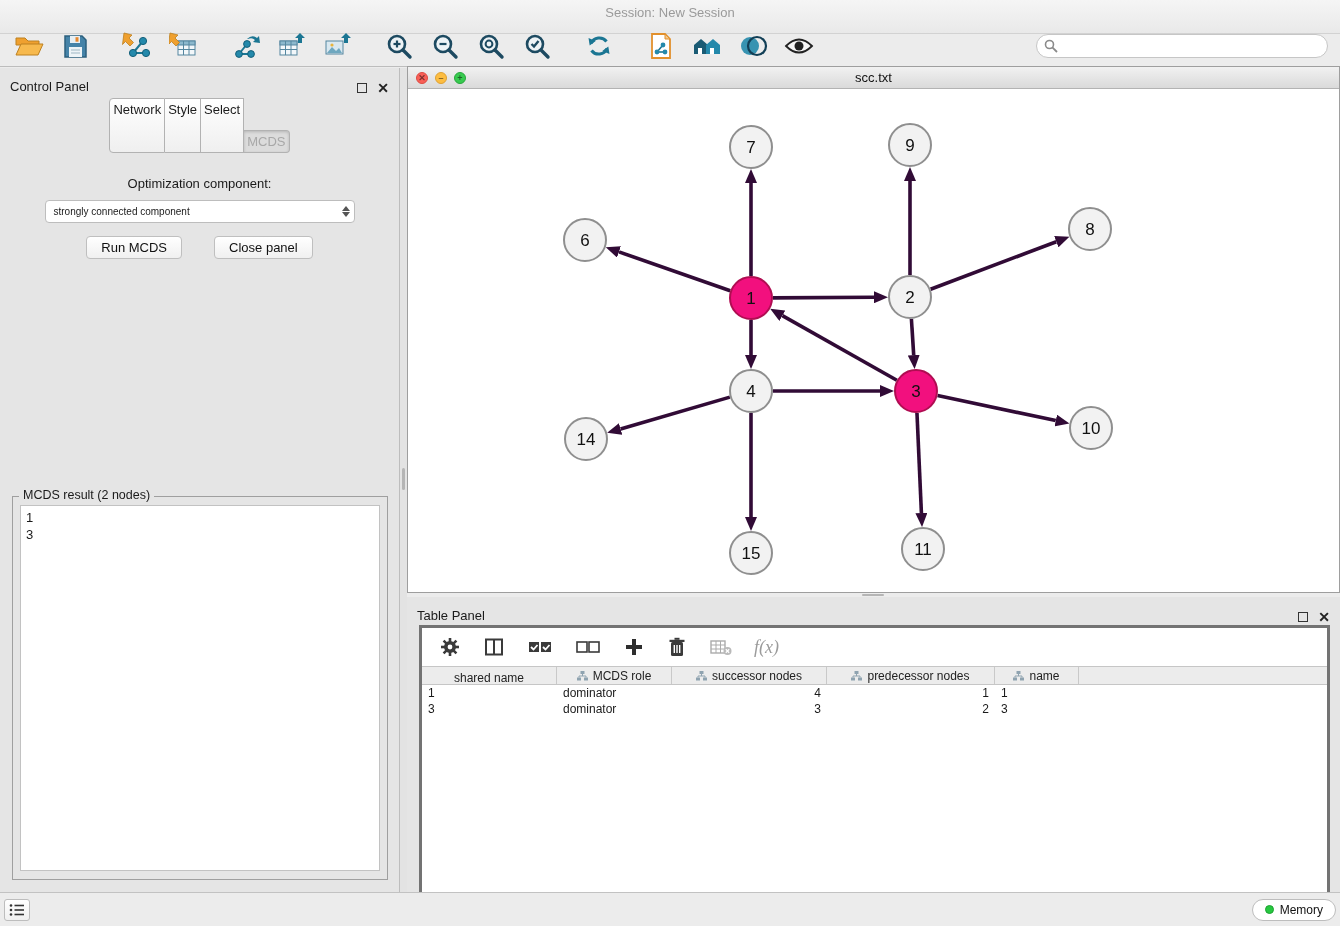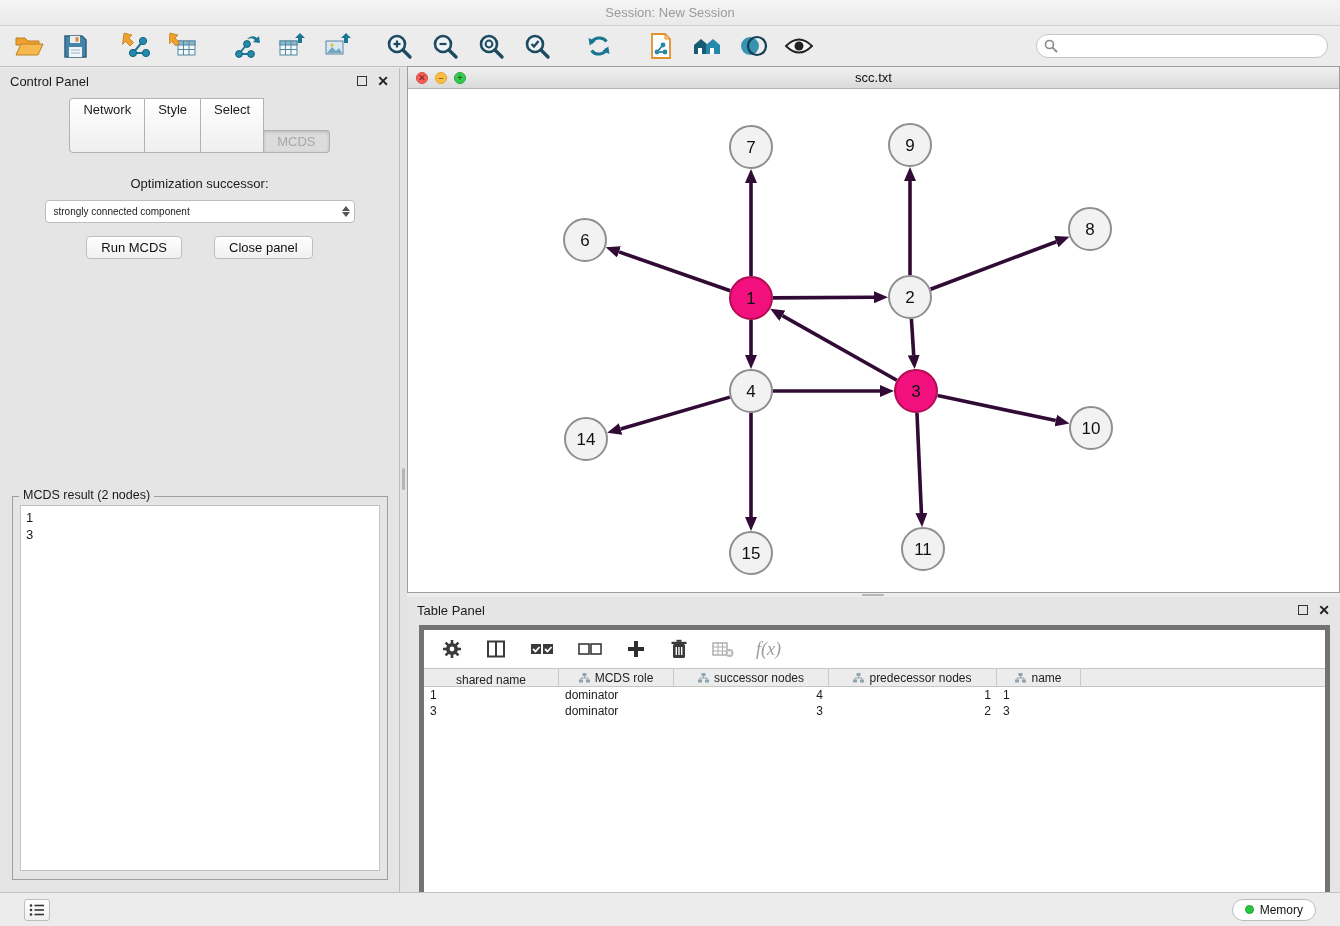--- a/index.html
+++ b/index.html
@@ -1,43 +1,43 @@
 <!DOCTYPE html>
 <html><head>
 <meta charset="utf-8">
 <style>
   * { margin:0; padding:0; box-sizing:border-box; }
   html,body { width:1340px; height:926px; }
   body { font-family:"Liberation Sans",sans-serif; background:#ececec; position:relative; overflow:hidden; color:#1a1a1a; }
   button { background:none; border:none; cursor:pointer; font-family:inherit; }
 
   
-  .titlebar { position:absolute; left:0; top:0; width:100%; height:26px;
+  .titlebar { position:absolute; left:0; top:0; width:100%; height:34px;
     background:linear-gradient(#f5f5f5,#e9e9e9); border-bottom:1px solid #d2d2d2;
     text-align:center; line-height:26px; font-size:13px; color:#9a9a9a; }
   .toolbar { position:absolute; left:0; top:26px; width:100%; height:41px;
     border-bottom:1px solid #bdbdbd; display:flex; align-items:center; padding:0 12px; }
   .tb-group { display:flex; align-items:center; gap:12px; margin-right:28px; }
   .tb-btn { width:34px; height:34px; display:flex; align-items:center; justify-content:center; }
   .search-wrap { margin-left:auto; position:relative; }
   .search-input { width:292px; height:24px; border:1px solid #c6c6c6; border-radius:12px;
     background:#fff; padding:0 10px 0 26px; font-size:13px; outline:none; }
   .search-icon { position:absolute; left:8px; top:5px; }
 
   
   .control-panel { position:absolute; left:0; top:68px; width:400px; height:824px;
     background:#e5e5e5; border-right:1px solid #bdbdbd; }
-  .panel-header { height:26px; display:flex; align-items:center; padding:0 10px; font-size:13px; }
+  .panel-header { height:26px; display:flex; align-items:flex-end; padding:0 10px; font-size:13px; }
   .win-btns { margin-left:auto; display:flex; gap:10px; align-items:center; }
   .float-btn { width:10px; height:10px; border:1.6px solid #333; background:transparent; padding:0; }
   .close-btn { font-size:14px; font-weight:bold; color:#222; line-height:12px; padding:0; }
 
   .seg-tabs { display:flex; justify-content:center; margin-top:4px; }
   .seg-tab { border:1px solid #b2b2b2; border-left:none; background:linear-gradient(#ffffff,#efefef);
-    padding:3px 13px; font-size:13px; color:#1c1c1c; cursor:pointer; }
+    padding:3px 3px; font-size:13px; color:#1c1c1c; cursor:pointer; }
   .seg-tab:first-child { border-left:1px solid #b2b2b2; border-radius:4px 0 0 4px; }
   .seg-tab:last-child { border-radius:0 4px 4px 0;margin-top:32px; }
   .seg-tab.active { background:#dcdcdc; color:#a8a8a8; box-shadow:inset 0 1px 3px rgba(0,0,0,.18); }
 
   .opt-label { text-align:center; margin-top:23px; font-size:13px; }
   .combo { margin:9px auto 12px; width:310px; height:23px; background:#fff; border:1px solid #bdbdbd;
     border-radius:4px; display:flex; align-items:center; padding:0 4px 0 8px; font-size:10px; cursor:pointer; }
   .combo-arrows { margin-left:auto; display:flex; flex-direction:column; align-items:center; gap:1px; }
   .combo-arrows i { width:0; height:0; border-left:4px solid transparent; border-right:4px solid transparent; }
   .combo-arrows .up { border-bottom:5px solid #555; }
@@ -68,35 +68,35 @@
     line-height:11px; text-align:center; color:rgba(0,0,0,.5); padding:0; }
   .light.red { background:#f95f57; border:1px solid #dd4b42; }
   .light.yellow { background:#fdbd41; border:1px solid #dfa133; }
   .light.green { background:#38ca4f; border:1px solid #27a73c; }
   .net-content { position:absolute; left:0; top:22px; right:0; bottom:0; background:#fff; }
   #graph-svg { width:100%; height:100%; display:block; }
 
   
   .table-panel { position:absolute; left:407px; top:597px; width:933px; height:295px; background:#e5e5e5; }
   .tp-box { position:absolute; left:12px; right:10px; top:28px; height:296px;
-    background:#fff; border:5px solid #737373; overflow:hidden; }
+    background:#fff; border:3px solid #737373; overflow:hidden; }
   .tp-toolbar { height:38px; display:flex; align-items:center; gap:20px; padding-left:16px; background:#fff; }
   .fx { font-family:"Liberation Serif",serif; font-style:italic; font-size:18px; color:#9b9b9b; }
   .t-head { display:flex; height:19px; background:#ececec; border-top:1px solid #c6c6c6; border-bottom:1px solid #c6c6c6; }
   .th { display:flex; align-items:center; justify-content:center; gap:5px; font-size:12px;
     border-right:1px solid #c9c9c9; color:#222; cursor:pointer; }
   .th.filler { flex:1; border-right:none; }
   .tr { display:flex; height:16px; cursor:default; }
   .td { font-size:12px; padding:1px 6px; white-space:nowrap; overflow:hidden; }
   .t-scrollstrip { position:absolute; left:0; right:0; bottom:0; height:13px; background:#f3f3f3; border-top:1px solid #d4d4d4; }
   .tp-tabs-row { position:absolute; left:0; right:0; top:268px; display:flex; justify-content:center; }
 
   
   .statusbar { position:absolute; left:0; top:892px; width:100%; height:34px;
-    background:#ececec; border-top:1px solid #c2c2c2; display:flex; align-items:center; padding:0 24px; }
+    background:#ececec; border-top:1px solid #c2c2c2; display:flex; align-items:center; padding:0 4px; }
   .list-btn { width:26px; height:22px; border:1px solid #bdbdbd; border-radius:3px;
     background:linear-gradient(#fff,#f0f0f0); display:flex; align-items:center; justify-content:center; }
   .memory-btn { margin-left:auto; height:22px; border:1px solid #bdbdbd; border-radius:11px;
     background:#fff; display:flex; align-items:center; gap:6px; padding:0 12px; font-size:12px; color:#111; }
   .mem-dot { width:9px; height:9px; border-radius:50%; background:#27c840; border:1px solid #1da332; }
 </style>
 </head>
 <body>
 
 <div class="titlebar">Session: New Session</div>
@@ -270,21 +270,21 @@
       <button class="float-btn"></button>
       <button class="close-btn">✕</button>
     </span>
   </div>
   <div class="seg-tabs" id="cp-tabs">
       <div class="seg-tab">Network</div>
       <div class="seg-tab">Style</div>
       <div class="seg-tab">Select</div>
       <div class="seg-tab active">MCDS</div>
     </div>
-  <div class="opt-label">Optimization successor:</div>
+  <div class="opt-label">Optimization component:</div>
   <div class="combo">
     <span>strongly connected component</span>
     <span class="combo-arrows">
         <i class="up"></i>
         <i class="dn"></i>
       </span>
   </div>
   <div class="btn-row">
     <button class="mac-btn">Run MCDS</button>
     <button class="mac-btn">Close panel</button>

